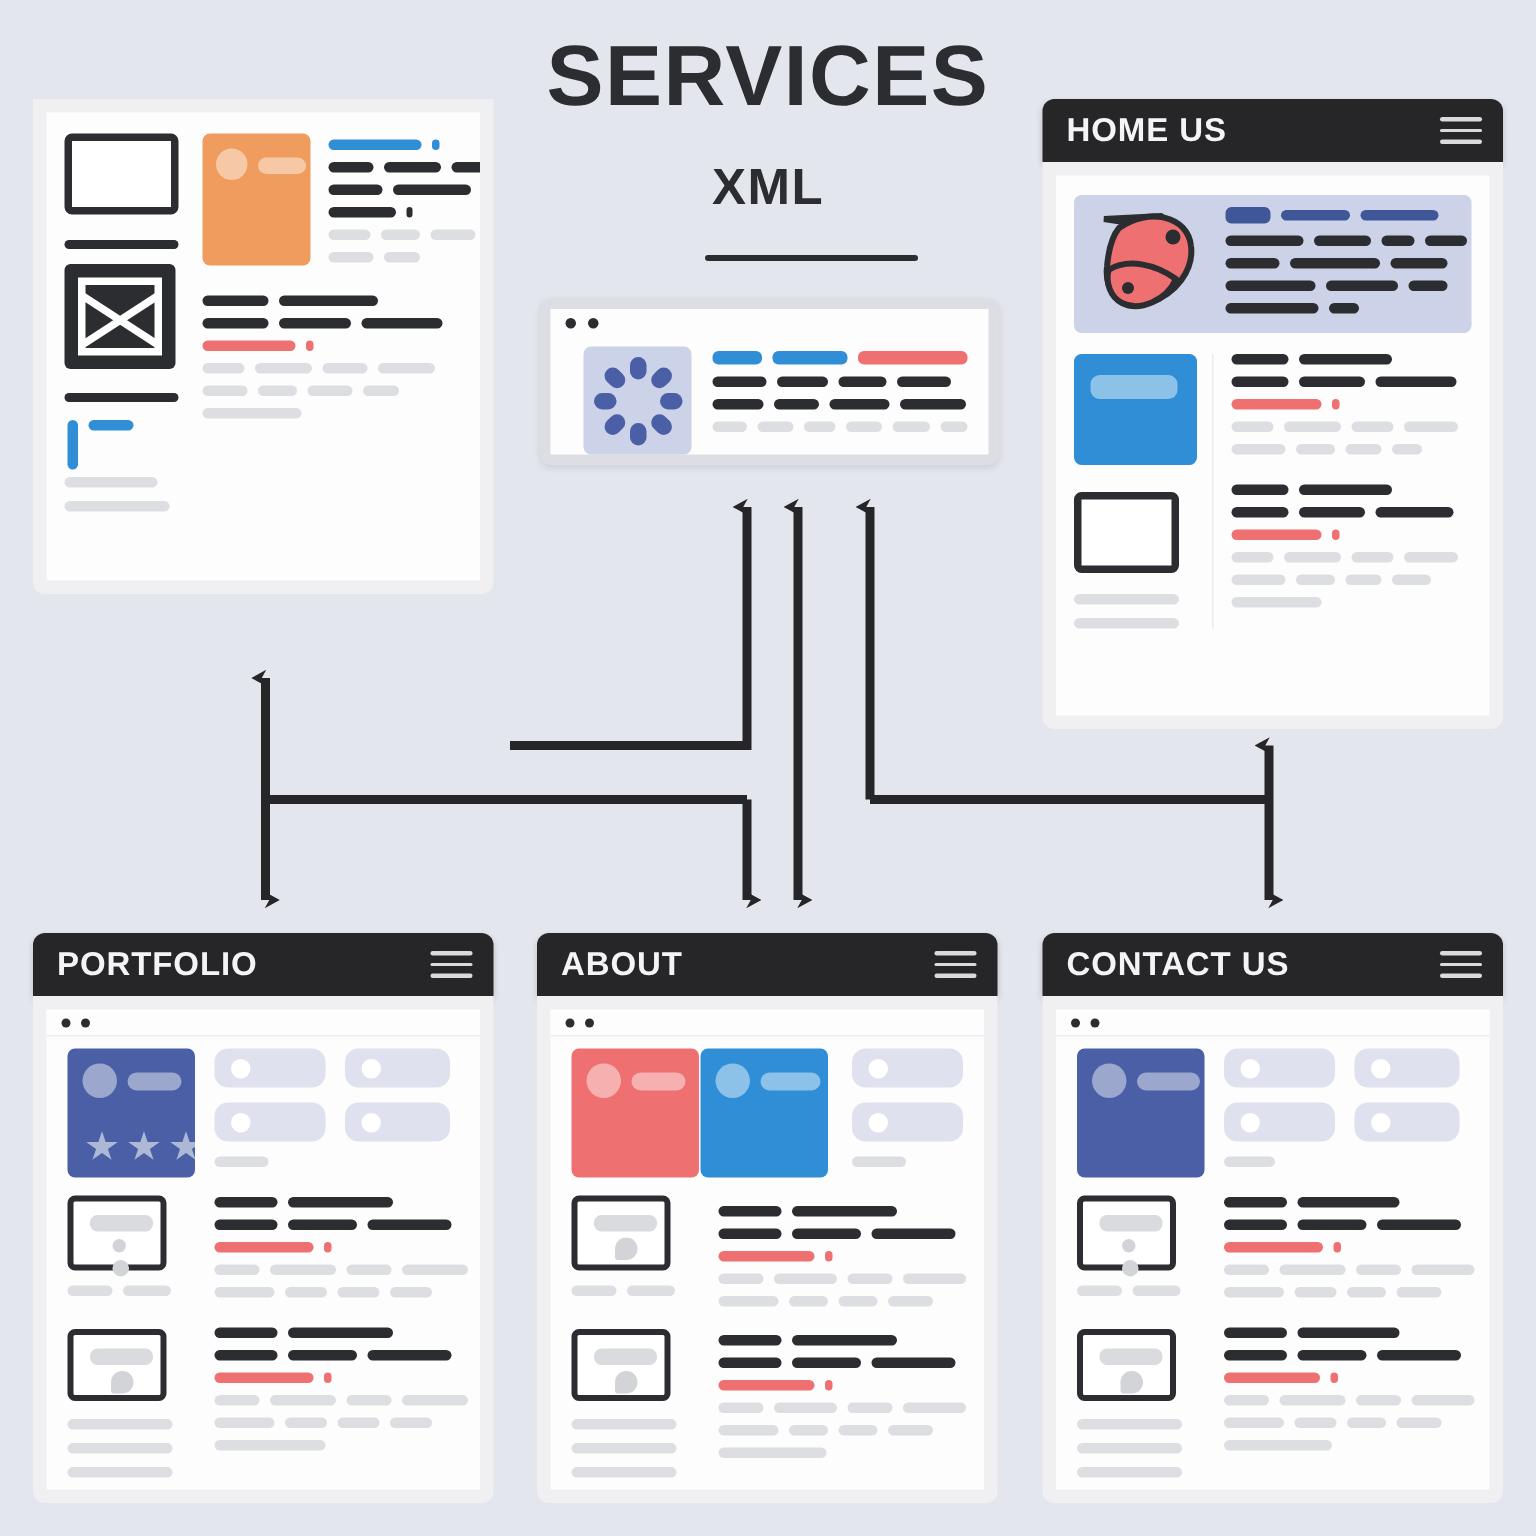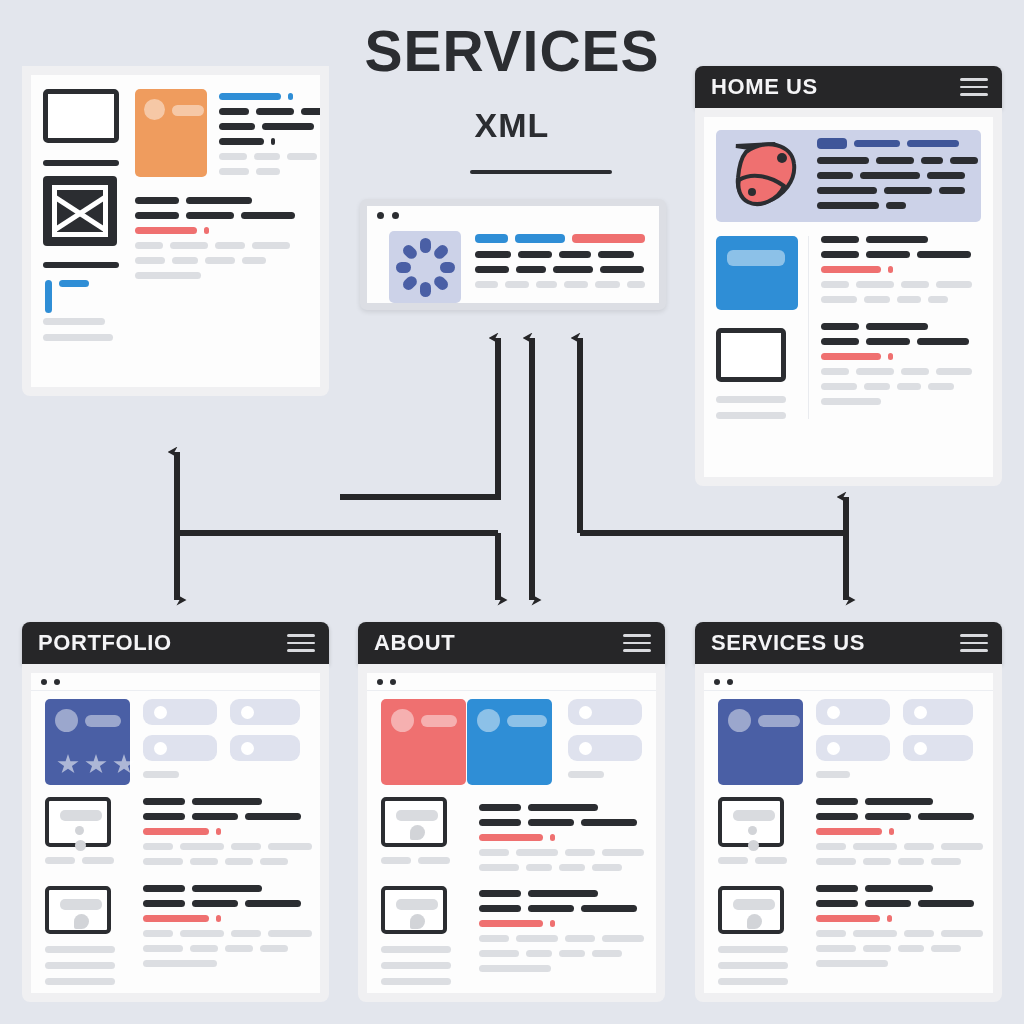--- a/index.html
+++ b/index.html
@@ -640,21 +640,21 @@
                 <span class="ln gray" style="width:72px;"></span>
               </div>
           </div>
         </div>
       </div>
     </div>
   </div>
 
   <div class="card" style="left:695px;top:622px;width:307px;">
     <div class="bar">
-      <span class="label">SERVICES US</span>
+      <span class="label">CONTACT US</span>
       <span class="burger">
           <i></i>
           <i></i>
           <i></i>
         </span>
     </div>
     <div class="body" style="height:338px;">
       <div class="page">
         <div class="dots">
             <i></i>

